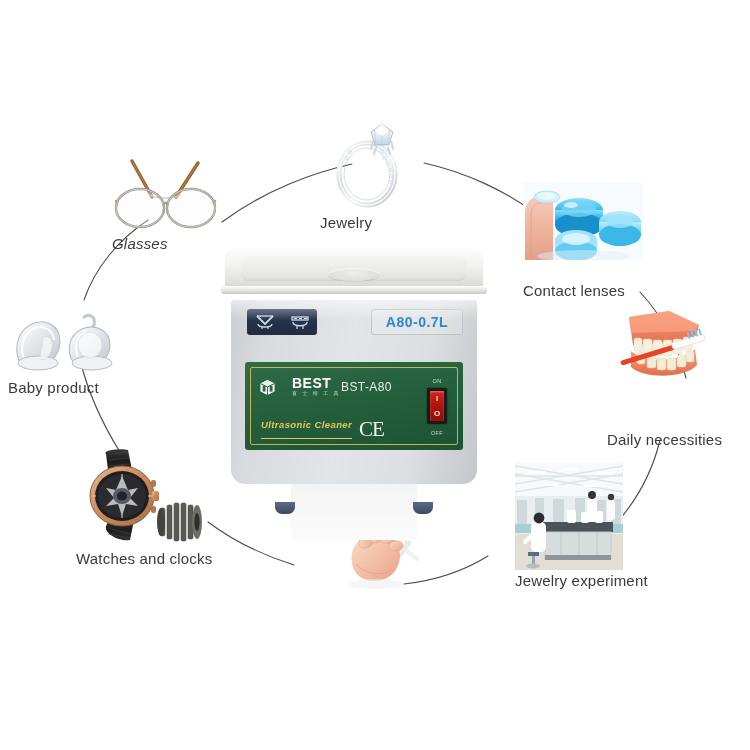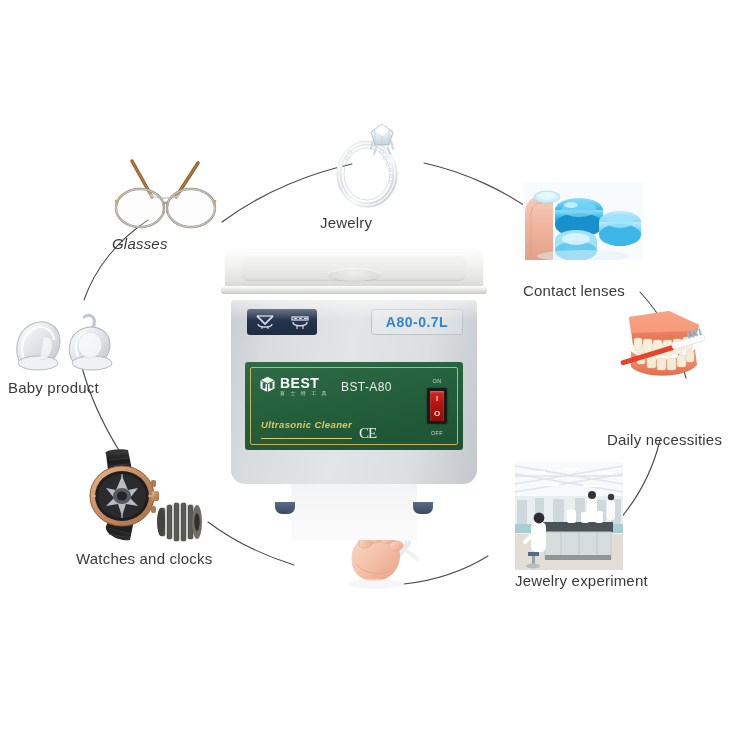--- a/index.html
+++ b/index.html
@@ -96,36 +96,36 @@
   }
   .panel{
     position:absolute;left:14px;top:62px;right:14px;height:88px;
     background:linear-gradient(170deg,#2f6b45 0%,#24603c 45%,#1d5233 100%);
     border-radius:3px;
   }
   .panel-frame{
     position:absolute;left:5px;top:5px;right:5px;bottom:5px;
     border:1px solid #c8b25a;border-radius:2px;
   }
-  .logo-wrap{position:absolute;left:14px;top:14px;display:flex;align-items:flex-start;gap:4px;}
+  .logo-wrap{position:absolute;left:14px;top:14px;display:flex;align-items:flex-end;gap:16px;}
   .logo-cube{width:17px;height:17px;position:relative;}
   .logo-text{display:flex;flex-direction:column;line-height:1;}
   .logo-best{font-size:14px;font-weight:bold;color:#ffffff;letter-spacing:.5px;
     font-family:"Liberation Sans",sans-serif;}
   .logo-cn{font-size:5px;color:#cfe0d3;letter-spacing:2px;margin-top:1px;}
   .model-code{
     position:absolute;left:96px;top:18px;font-size:12px;color:#e9ecea;letter-spacing:.4px;
   }
   .tagline{
     position:absolute;left:16px;bottom:11px;font-size:9.5px;font-weight:bold;
     font-style:italic;color:#e6c75a;letter-spacing:.4px;
     border-bottom:1px solid #e6c75a;padding-bottom:8px;
   }
   .ce-mark{
-    position:absolute;left:114px;bottom:8px;font-size:15px;color:#f2f2f2;
+    position:absolute;left:114px;bottom:8px;font-size:21px;color:#f2f2f2;
     font-family:"Liberation Serif",serif;letter-spacing:-1px;
   }
   .switch-wrap{position:absolute;right:13px;top:16px;width:26px;height:58px;}
   .sw-on,.sw-off{position:absolute;left:50%;transform:translateX(-50%);
     font-size:5.5px;color:#cfd9d2;letter-spacing:.3px;}
   .sw-on{top:0;} .sw-off{bottom:0;}
   .sw-body{
     position:absolute;left:3px;top:10px;width:20px;height:36px;
     background:#1a1a1a;border-radius:2px;
     box-shadow:0 0 2px rgba(0,0,0,.6);

